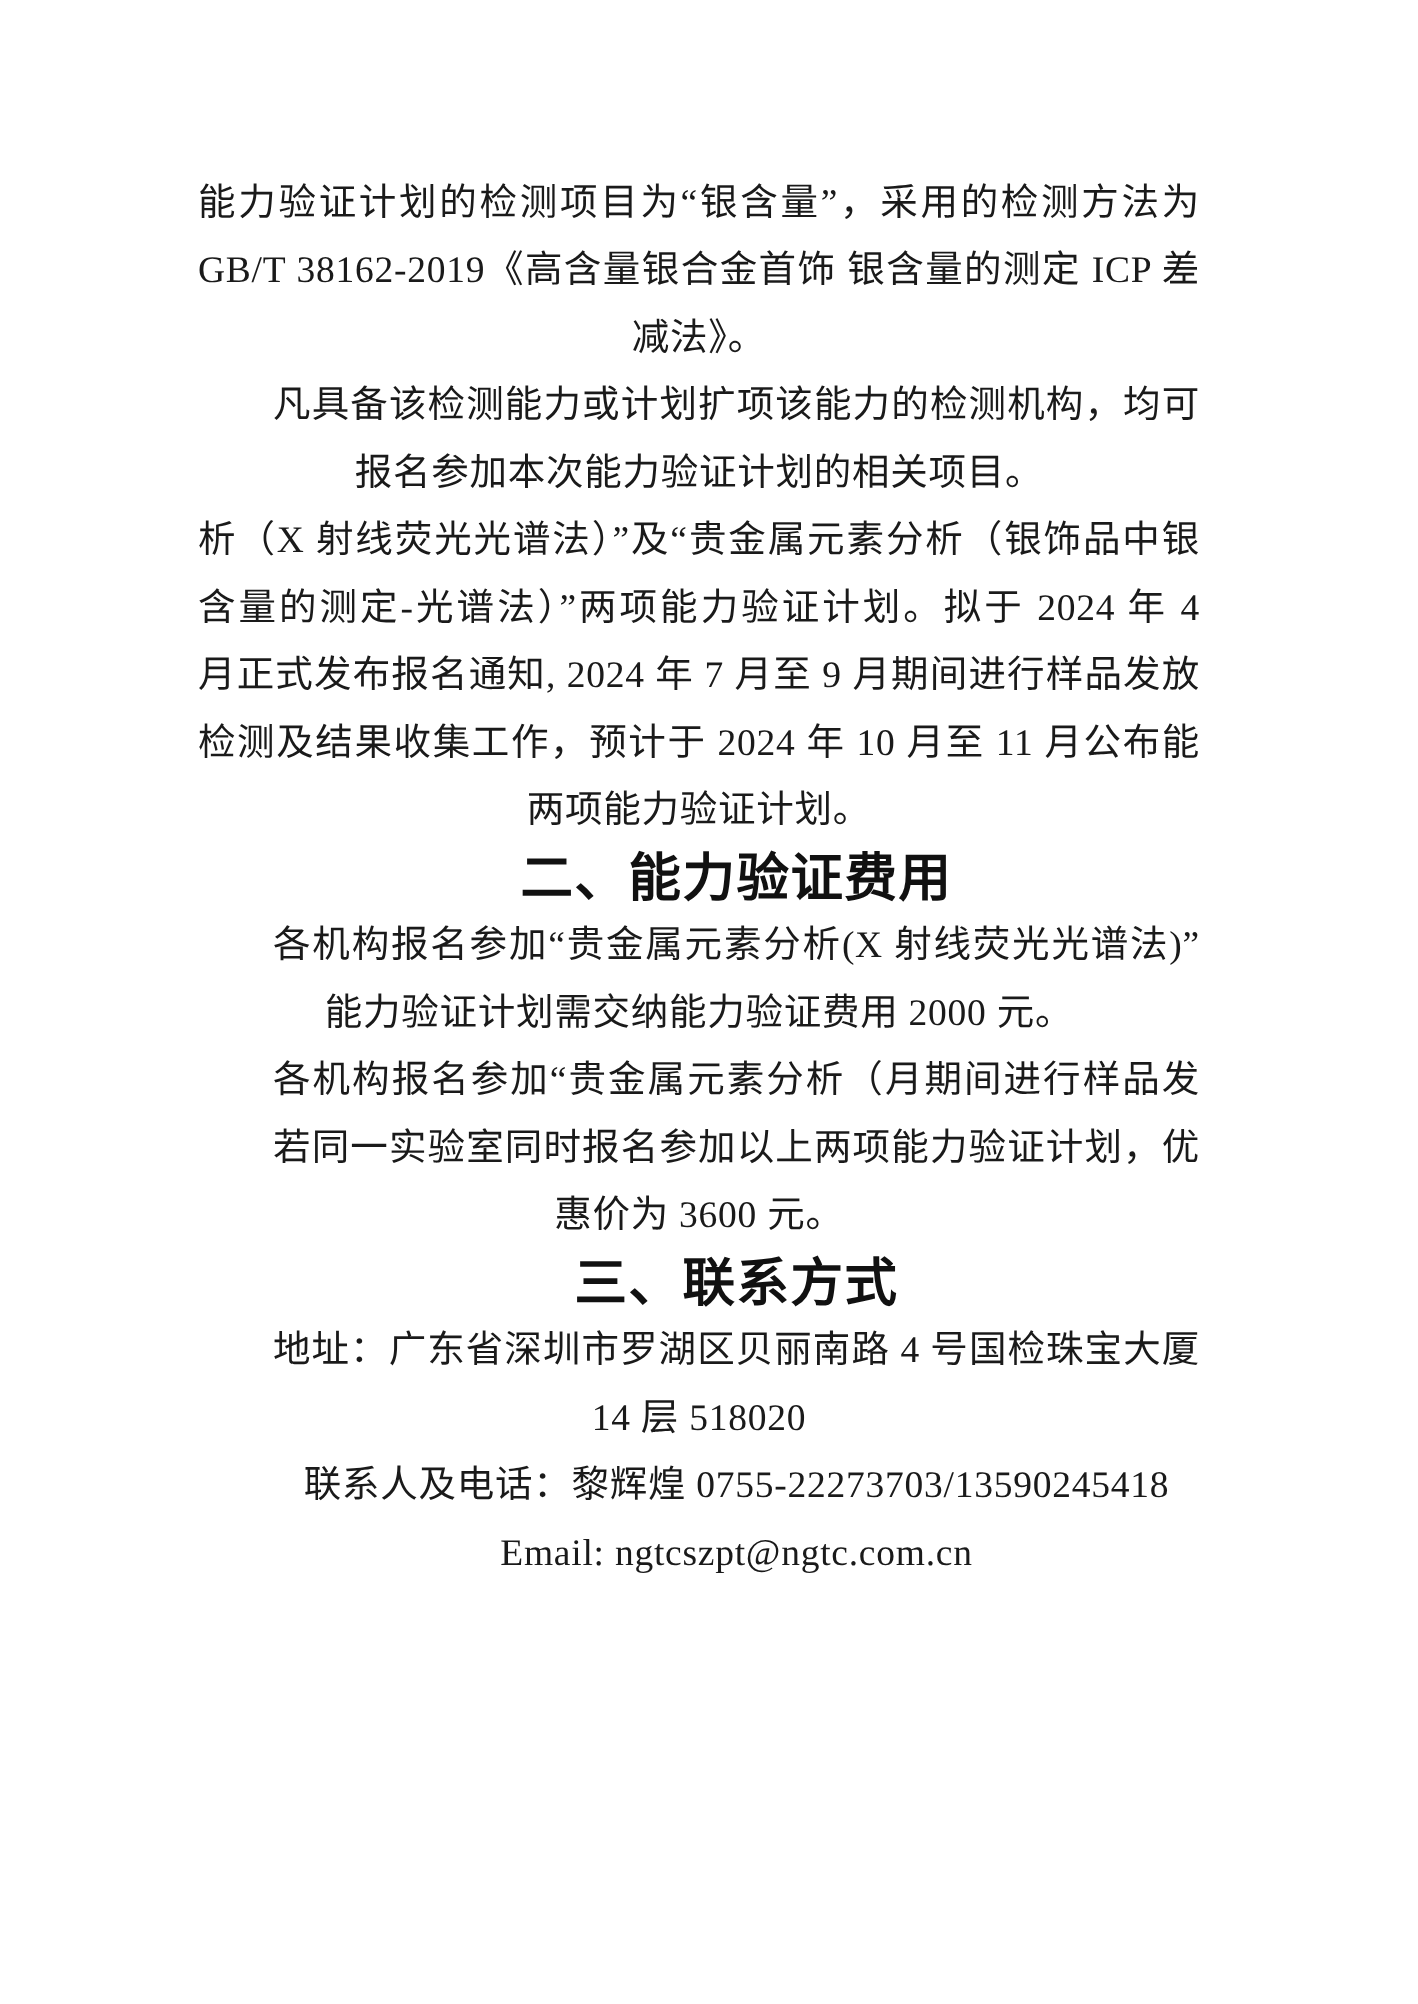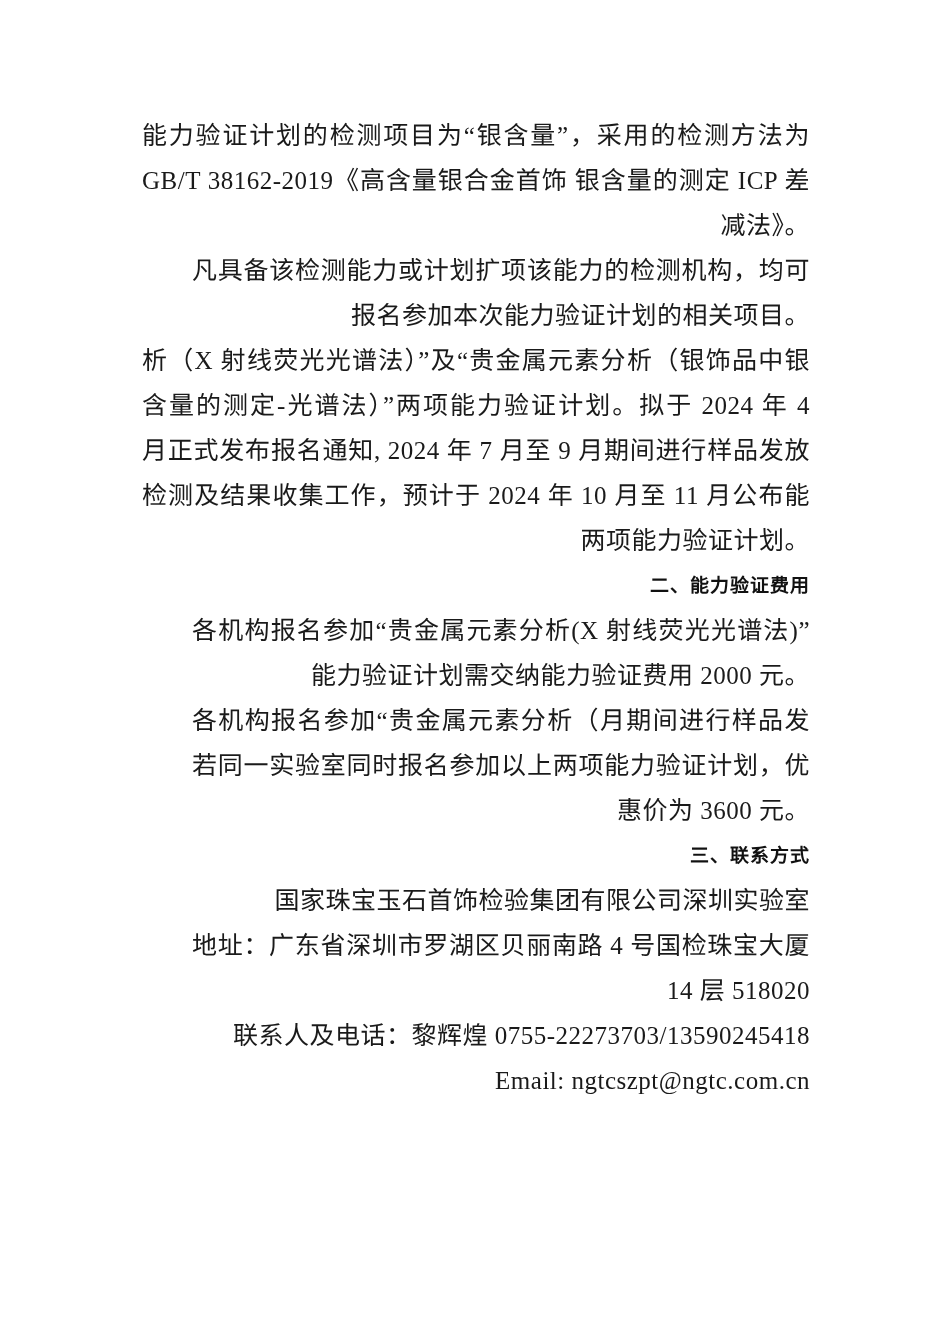--- a/index.html
+++ b/index.html
@@ -15,47 +15,47 @@
   .page {
     position: absolute;
     left: 0; top: 0;
     width: 945px;
     height: 1336px;
     background: #ffffff;
     overflow: hidden;
   }
   .doc-body {
     position: absolute;
-    left: 142px;
+    left: 132px;
     top: 113px;
     width: 668px;
     color: #1a1a1a;
   }
   .line {
     font-size: 25px;
     line-height: 45px;
     height: 45px;
     overflow: hidden;
     white-space: normal;
     word-break: break-all;
-    text-align: right;
+    text-align: center;
     letter-spacing: 0.5px;
   }
   .line.fill {
     text-align: justify;
     text-align-last: justify;
     text-justify: inter-character;
   }
   .line.indent {
     text-indent: 50px;
   }
   .line.heading {
     font-family: "Liberation Sans", "DejaVu Sans", sans-serif;
     font-weight: bold;
-    font-size: 19px;
+    font-size: 35px;
     letter-spacing: 1px;
     color: #111111;
   }
 </style>
 </head>
 <body>
 
 <div class="page" style="background: rgb(255, 255, 255);">
   <div class="doc-body" style="color: rgb(26, 26, 26);">
 
@@ -69,19 +69,18 @@
       <div class="line fill">月正式发布报名通知, 2024 年 7 月至 9 月期间进行样品发放</div>
       <div class="line fill">检测及结果收集工作，预计于 2024 年 10 月至 11 月公布能</div>
       <div class="line">两项能力验证计划。</div>
       <div class="line indent heading">二、能力验证费用</div>
       <div class="line fill indent">各机构报名参加“贵金属元素分析(X 射线荧光光谱法)”</div>
       <div class="line">能力验证计划需交纳能力验证费用 2000 元。</div>
       <div class="line fill indent">各机构报名参加“贵金属元素分析（月期间进行样品发放</div>
       <div class="line fill indent">若同一实验室同时报名参加以上两项能力验证计划，优</div>
       <div class="line">惠价为 3600 元。</div>
       <div class="line indent heading">三、联系方式</div>
-      <div class="line indent">国家珠宝玉石首饰检验集团有限公司深圳实验室</div>
       <div class="line fill indent">地址：广东省深圳市罗湖区贝丽南路 4 号国检珠宝大厦</div>
       <div class="line">14 层 518020</div>
       <div class="line indent">联系人及电话：黎辉煌 0755-22273703/13590245418</div>
       <div class="line indent">Email: ngtcszpt@ngtc.com.cn</div>
     </div>
 </div>
 
 </body></html>

